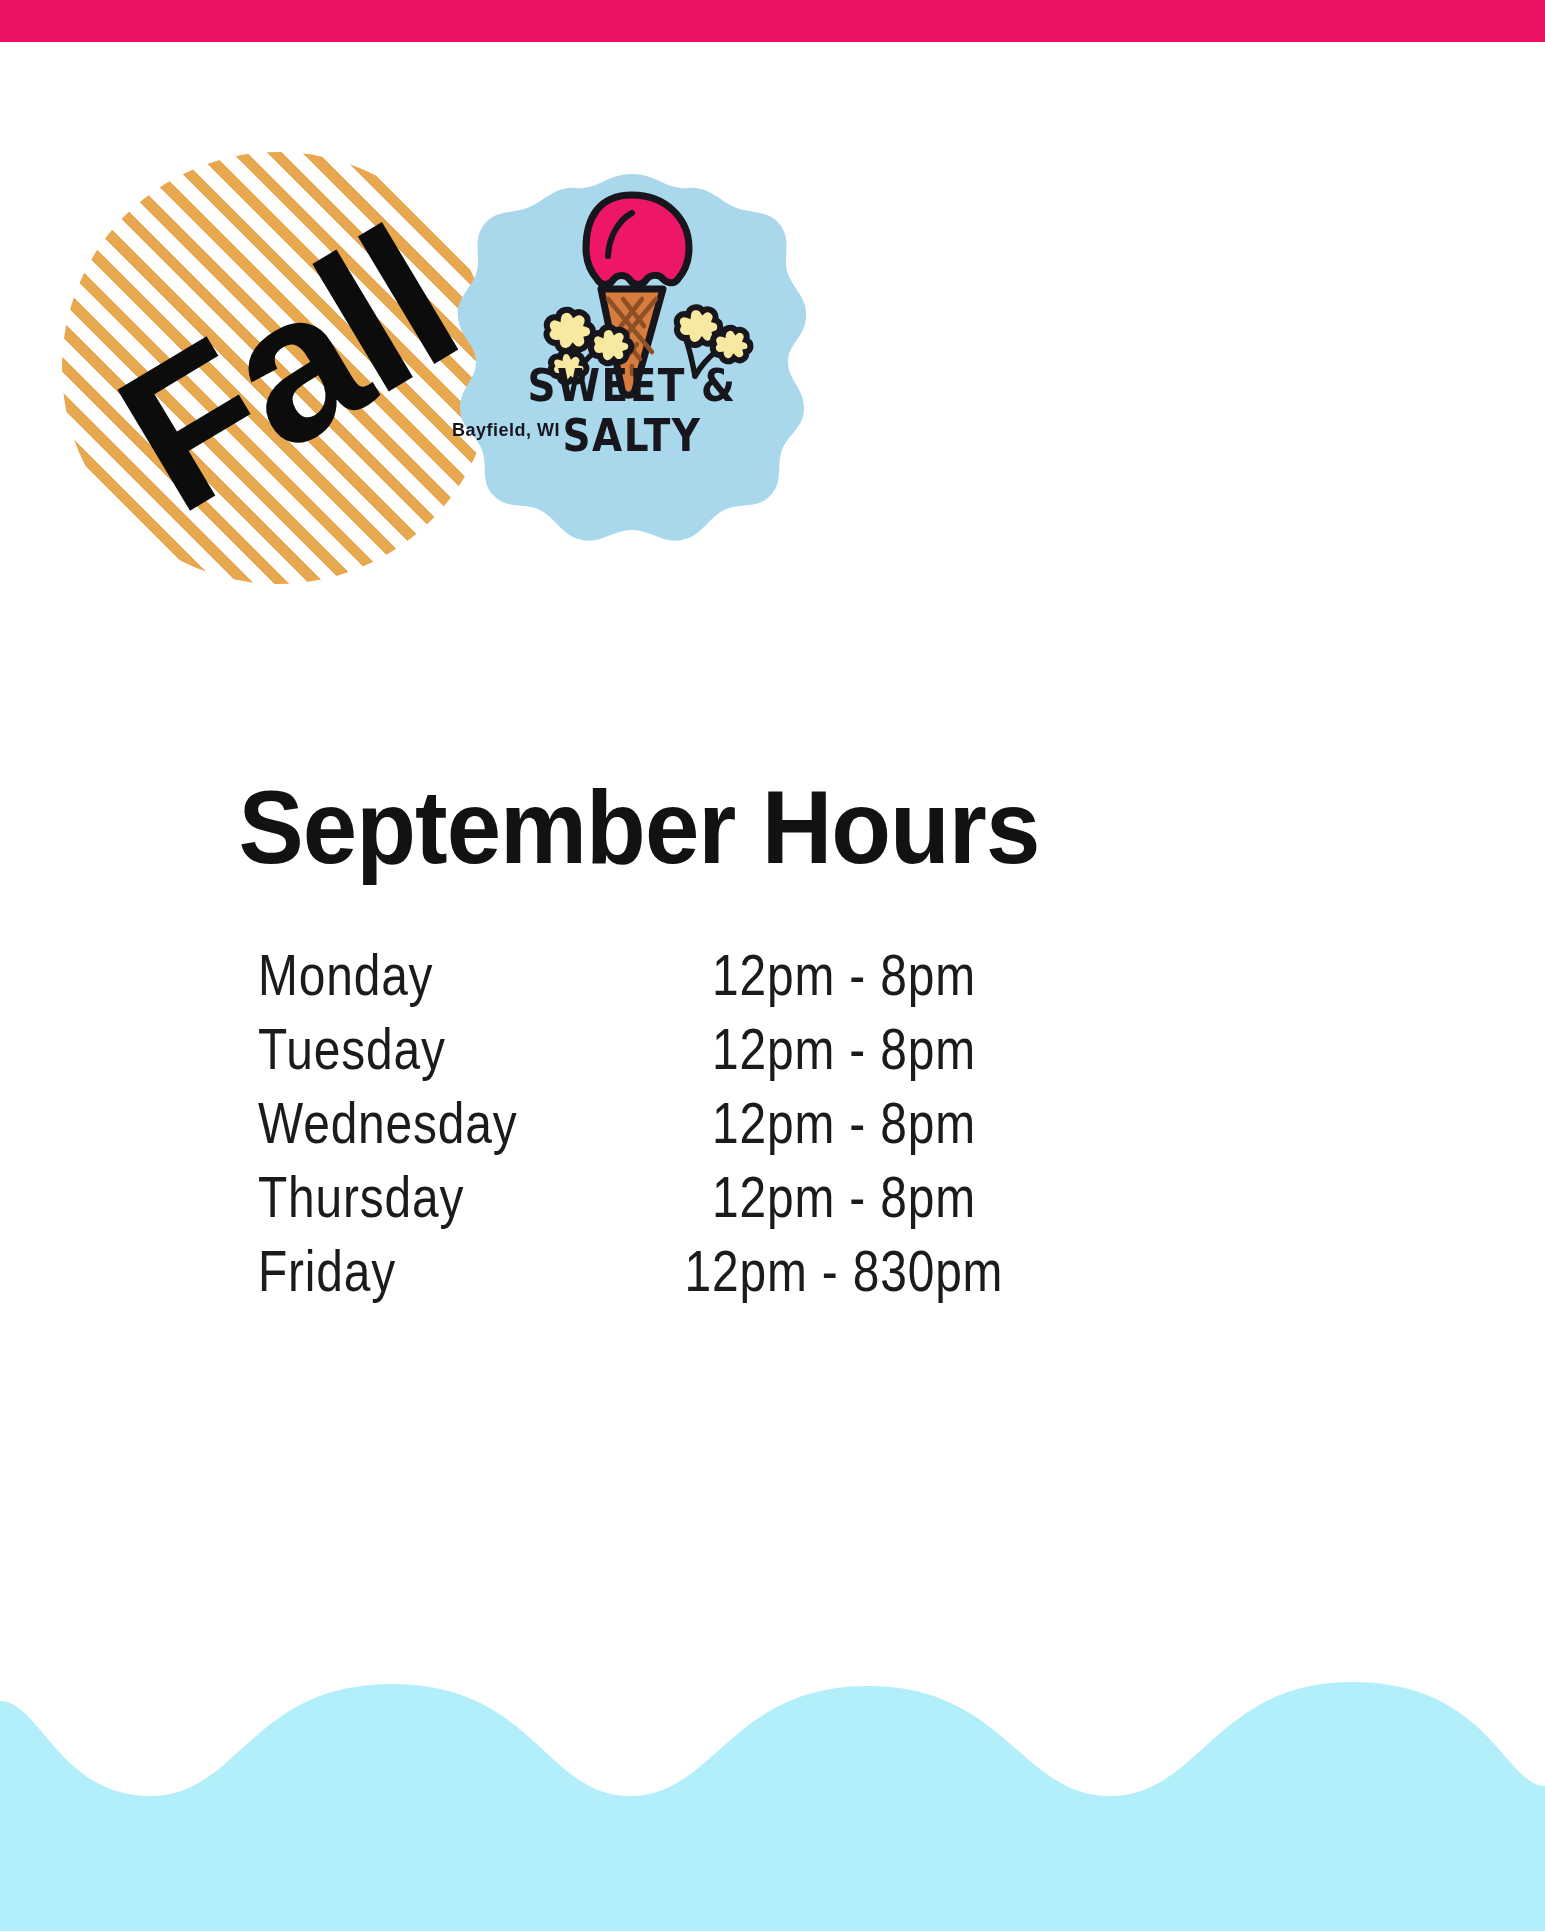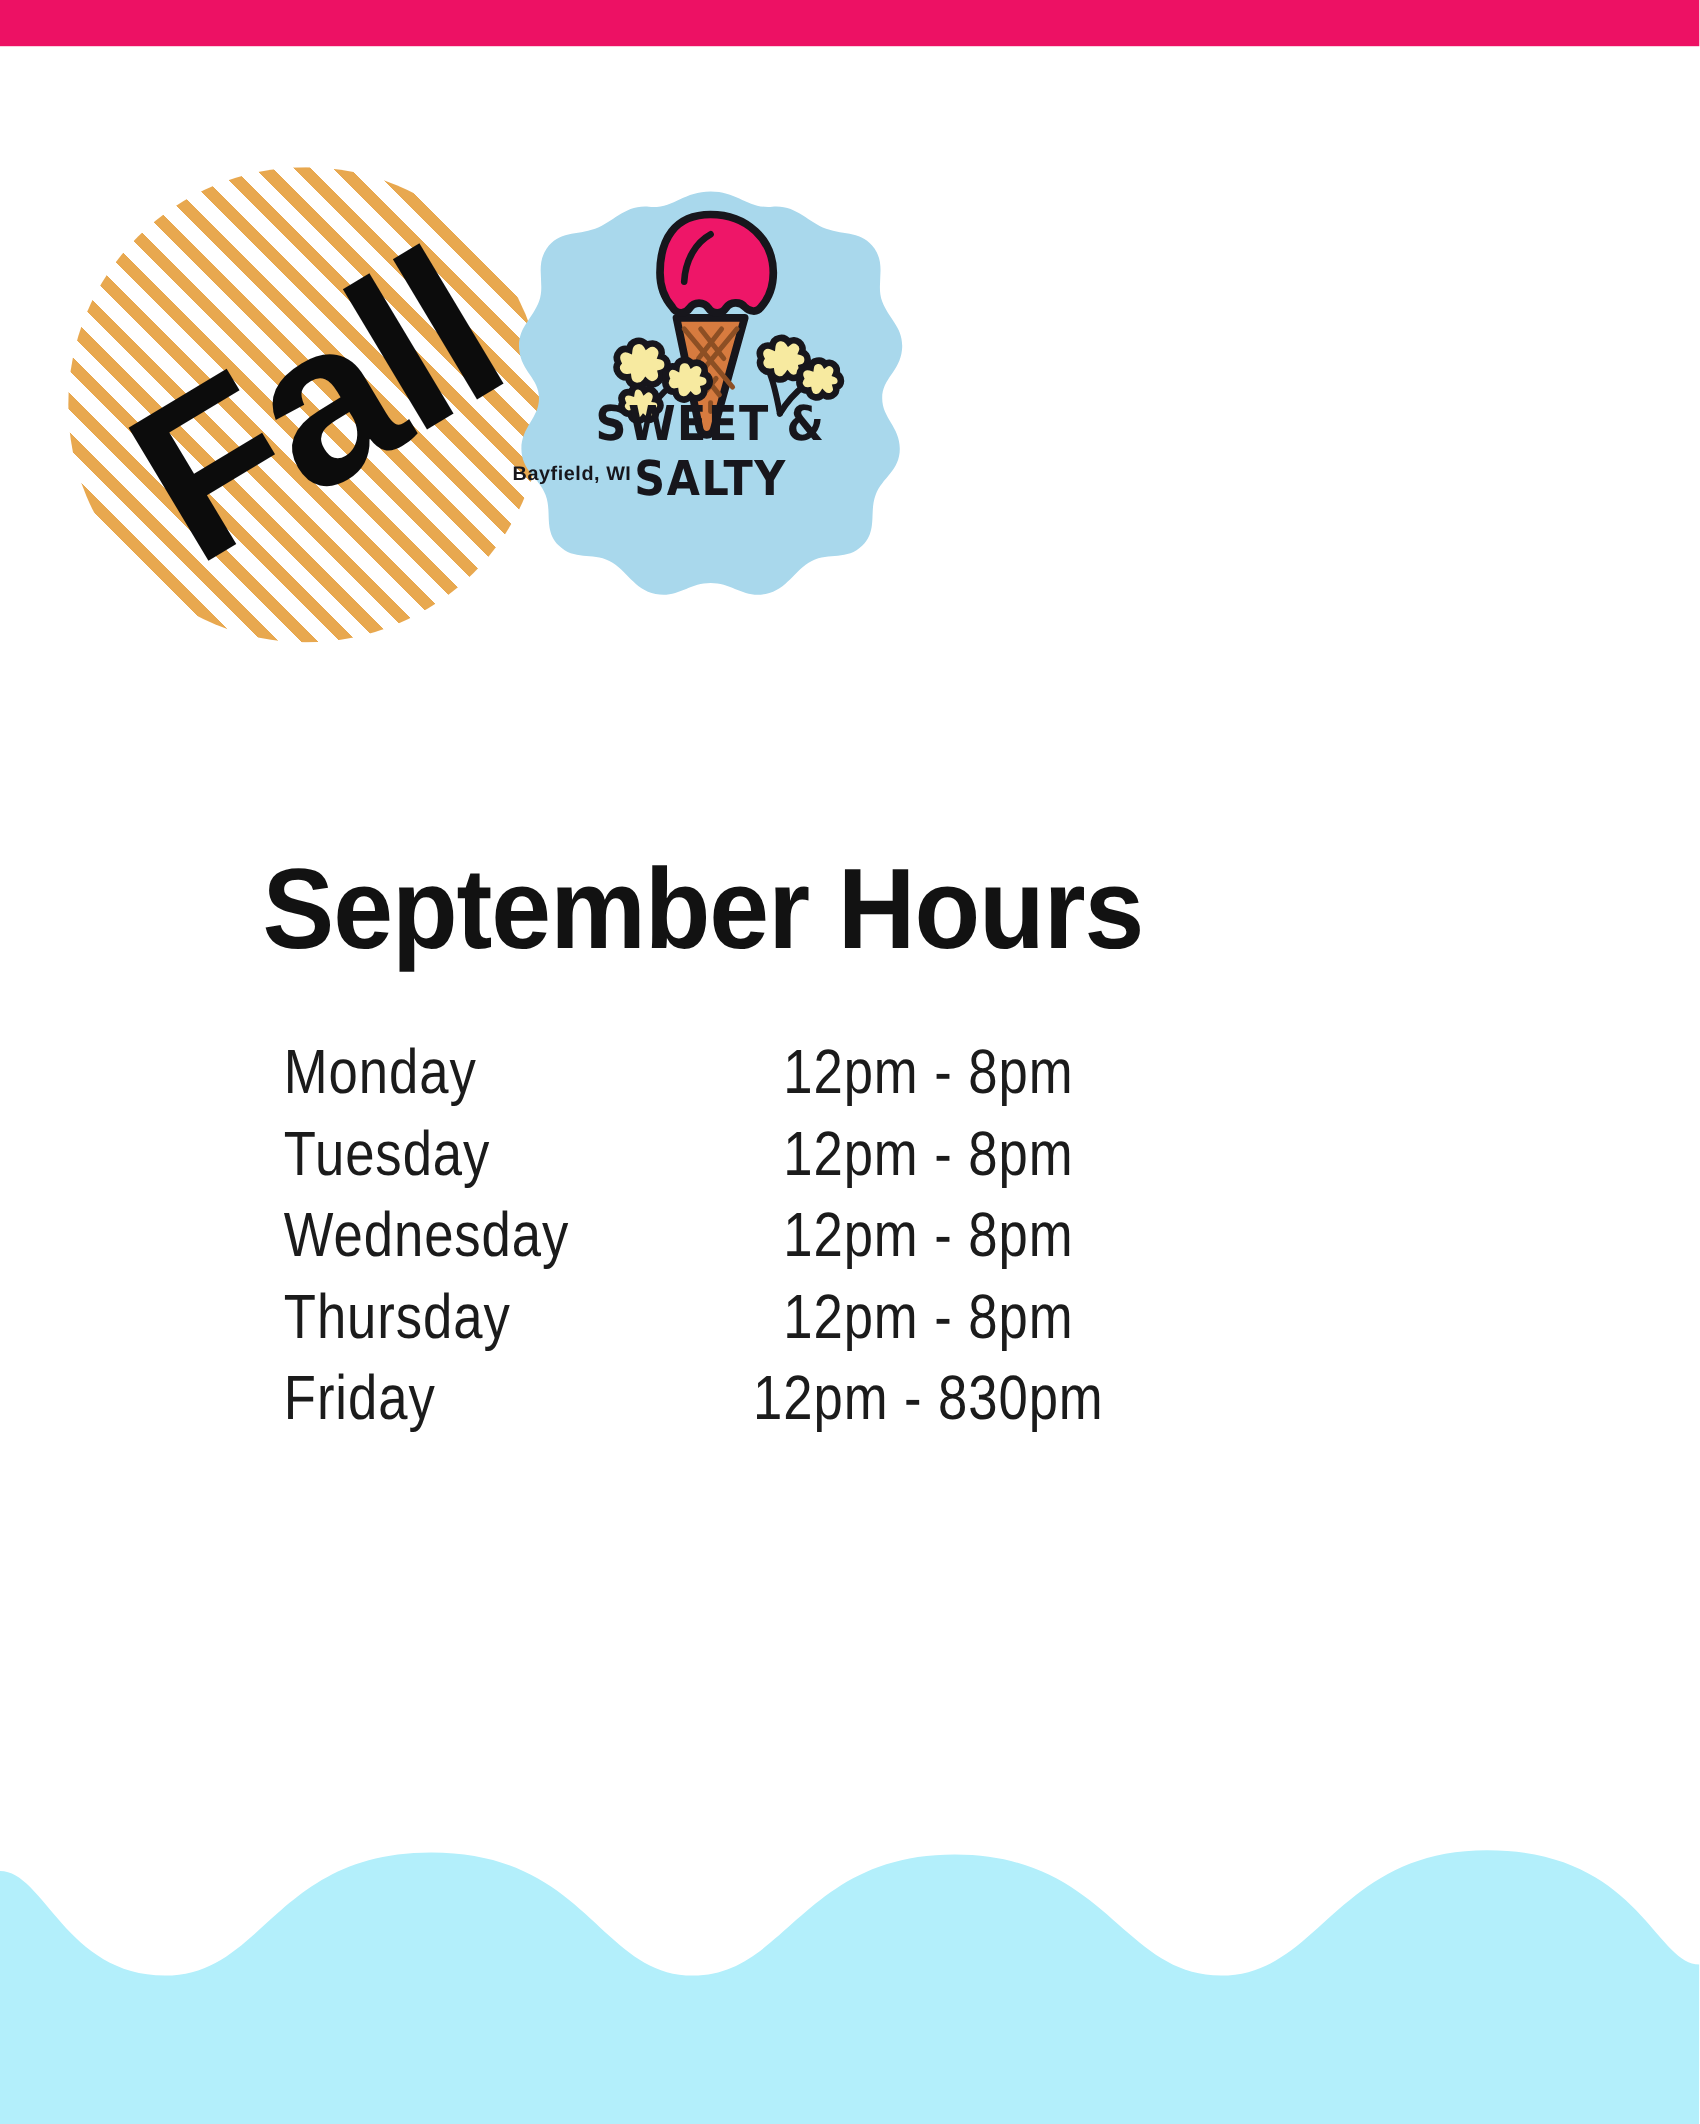--- a/index.html
+++ b/index.html
@@ -47,21 +47,21 @@
     line-height:0.9;
     color:#0c0c0c;
     letter-spacing:-4px;
     display:block;
     transform:translate(6px,6px);
   }
 
   
   #logo-blob {
     position:absolute;
-    left:466px; top:168px;
+    left:452px; top:168px;
     width:360px; height:400px;
   }
   #logo-blob svg.blob-bg { position:absolute; left:0; top:0; }
   .logo-art { position:absolute; left:0; top:0; }
 
   #logo-name {
     position:absolute;
     left:0; top:198px; width:360px;
     text-align:center;
     font-family:"DejaVu Sans", sans-serif;

